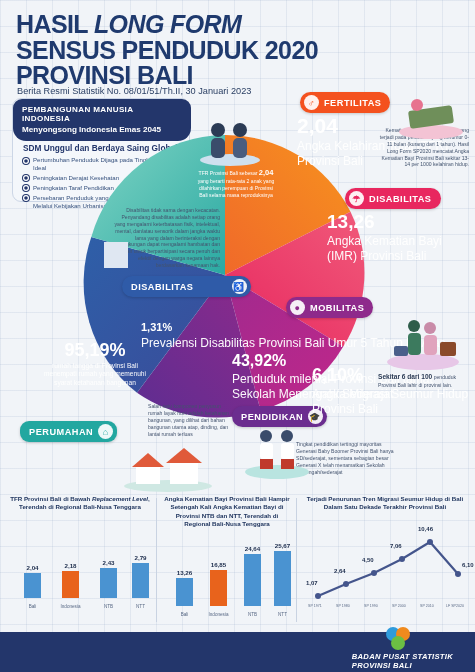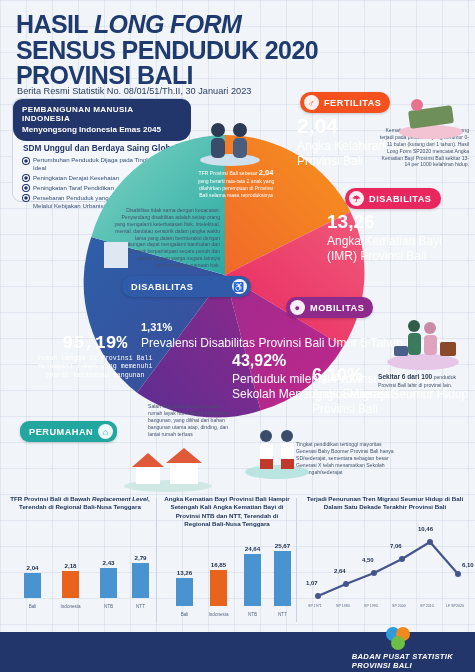--- a/index.html
+++ b/index.html
@@ -94,21 +94,21 @@
   #stat-fert { left: 297px; top: 115px; }
   #stat-fert .num { font-size: 21px; }
   #stat-mort { left: 327px; top: 212px; }
   #stat-mort .num { font-size: 19px; }
   #stat-mob { left: 312px; top: 318px; }
   #stat-mob .num { font-size: 18px; margin-top: 48px; }
   #stat-disab { left: 141px; top: 322px; text-align: left; }
   #stat-disab .num { font-size: 11px; }
   #stat-didik { left: 232px; top: 353px; }
   #stat-didik .num { font-size: 16px; }
-  #stat-rumah { left: 36px; top: 334px; text-align: center; width: 118px; font-family: Liberation Mono, monospace; }
+  #stat-rumah { left: 36px; top: 341px; text-align: center; width: 118px; }
   #stat-rumah .num { font-size: 18px; }
   #stat-rumah .lbl { font-size: 6.6px; }
 
   
   .note { position: absolute; font-size: 5.1px; line-height: 1.35; }
   #note-tfr { left: 196px; top: 168px; width: 80px; color: #fff; text-align: center; }
   #note-tfr b { font-size: 7.5px; }
   #note-mort { left: 377px; top: 127px; width: 92px; color: #41526d; text-align: right; }
   #note-disab { left: 112px; top: 207px; width: 108px; color: #43536e; text-align: right; }
   #note-rumah { left: 148px; top: 403px; width: 88px; color: #43536e; text-align: left; }
@@ -242,20 +242,24 @@
     <span class="ic">♂</span>
     <span>FERTILITAS</span>
   </div>
   <div class="pill" id="pill-mort">
     <span class="ic">☂</span>
     <span>DISABILITAS</span>
   </div>
   <div class="pill" id="pill-mob">
     <span class="ic">●</span>
     <span>MOBILITAS</span>
+  </div>
+  <div class="pill rev" id="pill-didik">
+    <span>PENDIDIKAN</span>
+    <span class="ic">🎓</span>
   </div>
   <div class="pill rev" id="pill-disab">
     <span>DISABILITAS</span>
     <span class="ic">♿</span>
   </div>
   <div class="pill rev" id="pill-rumah">
     <span>PERUMAHAN</span>
     <span class="ic">⌂</span>
   </div>
 

